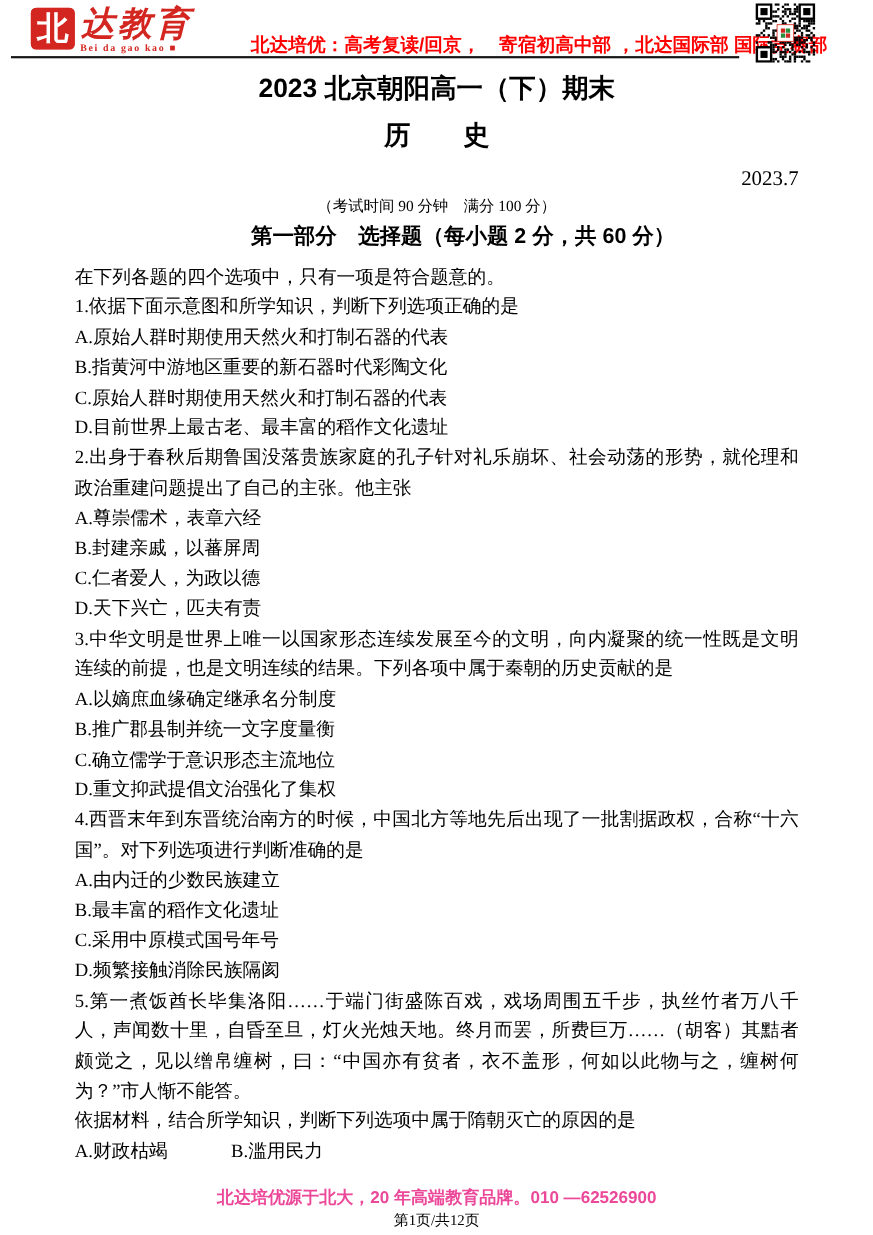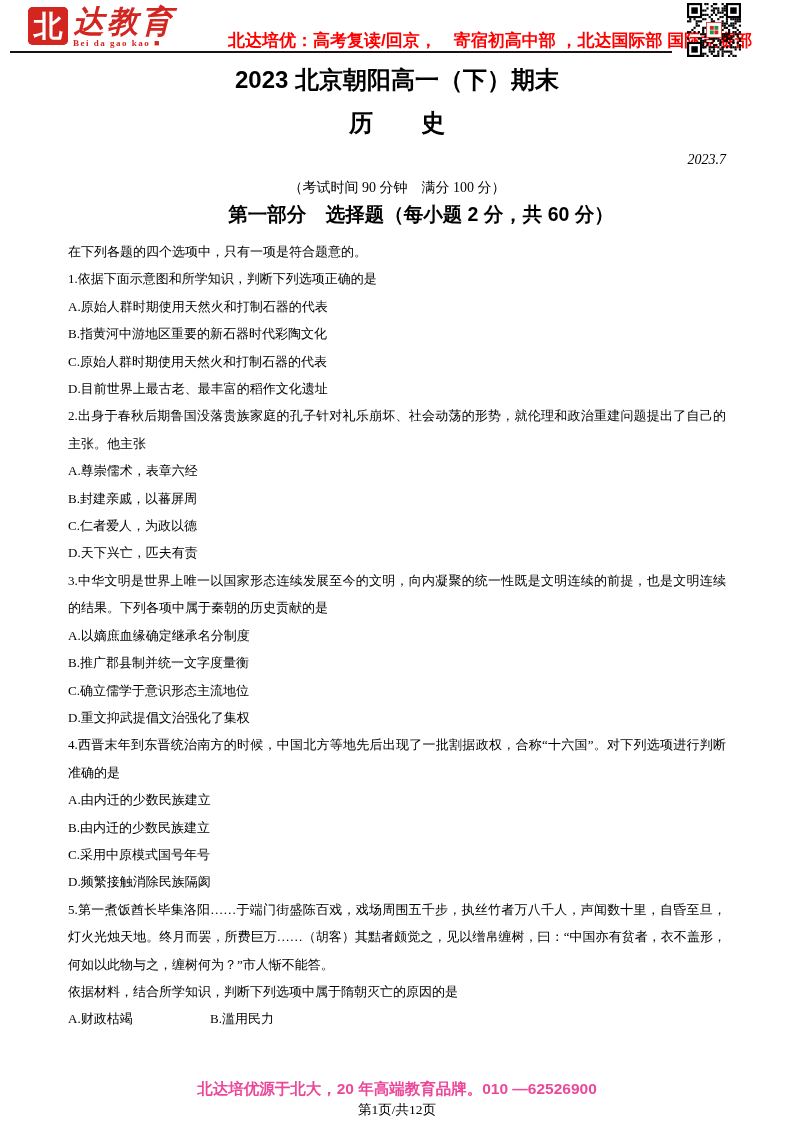--- a/index.html
+++ b/index.html
@@ -21,28 +21,28 @@
                  font-size:17px;font-family:"Liberation Sans","DejaVu Sans",sans-serif;white-space:nowrap;}
   .header-rule{position:absolute;top:51px;left:10px;width:662px;height:0;border-top:2px solid #151515;}
   .qr{position:absolute;left:686px;top:3px;width:56px;height:54px;}
   .qr svg{display:block;}
 
   
   .doc-title{position:absolute;top:64px;left:0;width:100%;text-align:center;margin:0;
              font-family:"Liberation Sans","DejaVu Sans",sans-serif;font-weight:bold;font-size:24px;}
   .doc-subject{position:absolute;top:107px;left:0;width:100%;text-align:center;margin:0;
                font-family:"Liberation Sans","DejaVu Sans",sans-serif;font-weight:bold;font-size:24px;}
-  .doc-date{position:absolute;top:152px;right:68px;font-size:14px;font-style:italic;}
+  .doc-date{position:absolute;top:152px;right:68px;font-size:19px;}
   .exam-info{position:absolute;top:179px;left:0;width:100%;text-align:center;font-size:14px;}
   .section-heading{position:absolute;top:201px;left:0;width:100%;text-align:center;margin:0;
                    font-family:"Liberation Sans","DejaVu Sans",sans-serif;font-weight:bold;font-size:19.5px;padding-left:24px;}
 
   
   .body-area{position:absolute;top:238px;left:68px;width:658px;}
-  .body-area p{margin:0;font-size:13px;line-height:27.4px;}
+  .body-area p{margin:0;font-size:17px;line-height:27.4px;}
   .body-area p.stem{text-align:justify;}
   .options-inline .opt-first{display:inline-block;width:142px;}
 
   
   .footer-slogan{position:absolute;top:1079px;left:0;width:100%;text-align:center;
                  color:#ec4899;font-weight:bold;font-size:15.5px;
                  font-family:"Liberation Sans","DejaVu Sans",sans-serif;}
   .page-info{position:absolute;top:1101px;left:0;width:100%;text-align:center;font-size:13.5px;}
 </style>
 </head>
@@ -297,21 +297,21 @@
       <p class="stem">3.中华文明是世界上唯一以国家形态连续发展至今的文明，向内凝聚的统一性既是文明连续的前提，也是文明连续的结果。下列各项中属于秦朝的历史贡献的是</p>
       <p>A.以嫡庶血缘确定继承名分制度</p>
       <p>B.推广郡县制并统一文字度量衡</p>
       <p>C.确立儒学于意识形态主流地位</p>
       <p>D.重文抑武提倡文治强化了集权</p>
     </section>
 
     <section>
       <p class="stem">4.西晋末年到东晋统治南方的时候，中国北方等地先后出现了一批割据政权，合称“十六国”。对下列选项进行判断准确的是</p>
       <p>A.由内迁的少数民族建立</p>
-      <p>B.由内迁的少数民族建立</p>
+      <p>B.最丰富的稻作文化遗址</p>
       <p>C.采用中原模式国号年号</p>
       <p>D.频繁接触消除民族隔阂</p>
     </section>
 
     <section>
       <p class="stem">5.第一煮饭酋长毕集洛阳……于端门街盛陈百戏，戏场周围五千步，执丝竹者万八千人，声闻数十里，自昏至旦，灯火光烛天地。终月而罢，所费巨万……（胡客）其黠者颇觉之，见以缯帛缠树，曰：“中国亦有贫者，衣不盖形，何如以此物与之，缠树何为？”市人惭不能答。</p>
       <p class="stem">依据材料，结合所学知识，判断下列选项中属于隋朝灭亡的原因的是</p>
       <p class="options-inline">
         <span class="opt-first">A.财政枯竭</span><span>B.滥用民力</span>
       </p>

